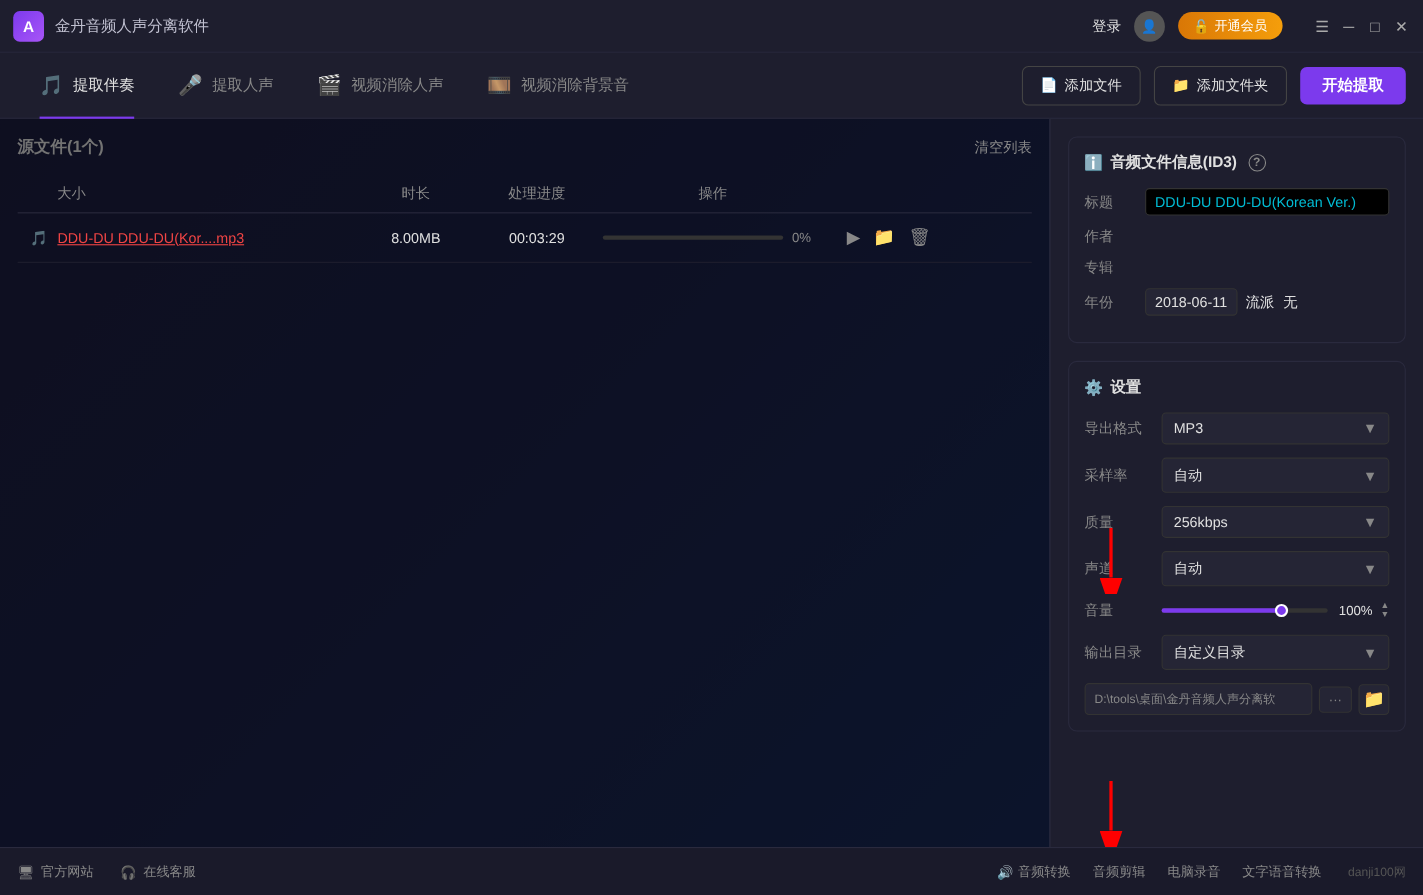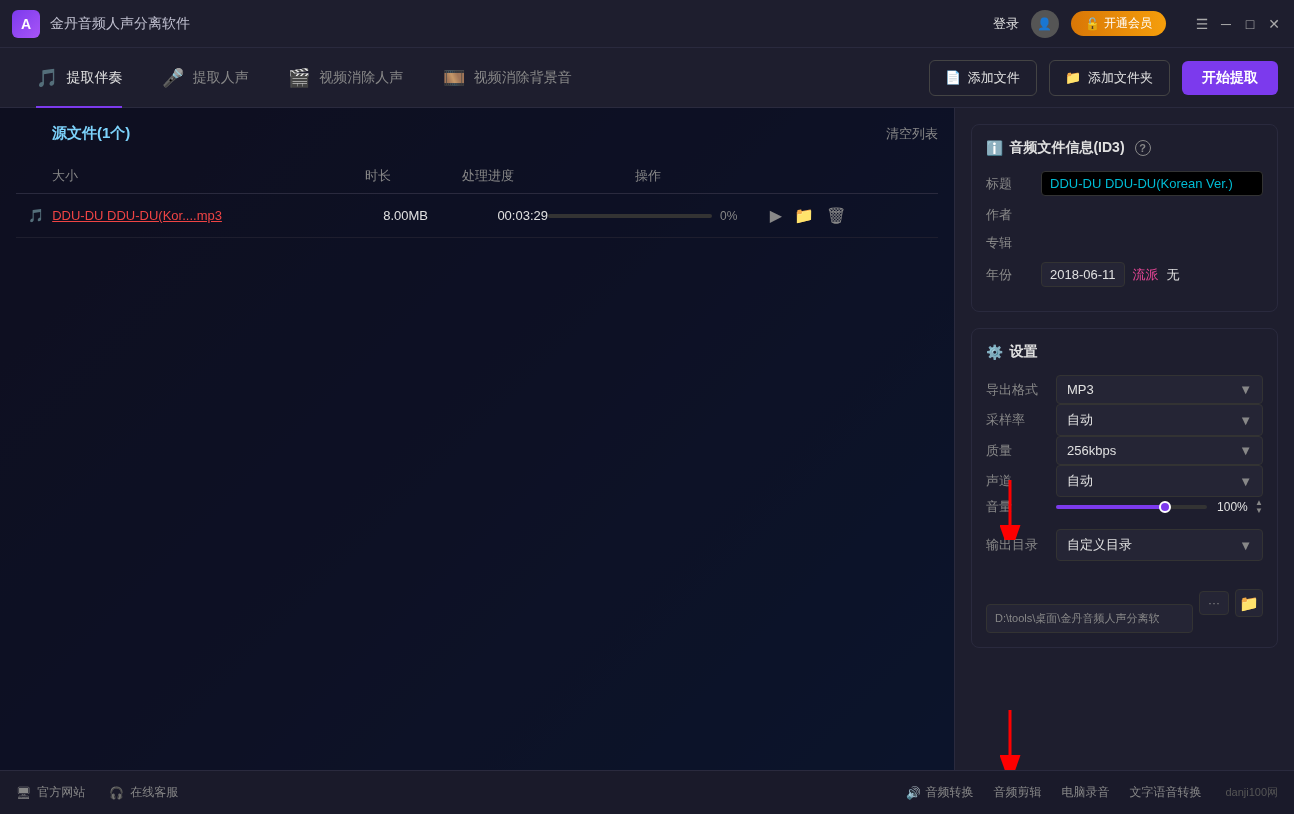--- a/index.html
+++ b/index.html
@@ -199,23 +199,22 @@
       background: rgba(10, 10, 25, 0.7);
     }
     .panel-header {
       display: flex;
       justify-content: space-between;
       align-items: center;
       margin-bottom: 16px;
     }
     .panel-title {
       font-size: 15px;
-      color: #7dd3fc;
+      color: #737373;
       font-weight: bold;
-      margin-left: 36px;
     }
     .clear-btn {
       font-size: 13px;
       color: #888;
       cursor: pointer;
       background: none;
       border: none;
     }
     .table-header {
       display: grid;
@@ -231,21 +230,21 @@
       display: grid;
       grid-template-columns: 300px 100px 120px 200px 120px;
       padding: 12px 12px;
       border-bottom: 1px solid #1e1e2e;
       align-items: center;
       font-size: 13px;
     }
     .file-icon { color: #7c3aed; margin-right: 8px; }
     .file-name-cell { display: flex; align-items: center; }
     .file-name-text { color: #ef4444; text-decoration: underline; }
-    .cell-center { text-align: right; }
+    .cell-center { text-align: center; }
     .progress-cell {
       display: flex;
       align-items: center;
       gap: 8px;
     }
     .progress-bar-bg {
       flex: 1;
       height: 4px;
       background: #333;
       border-radius: 2px;
@@ -322,31 +321,32 @@
     }
     .year-value {
       font-size: 13px;
       color: #e0e0e0;
       background: #252535;
       border: 1px solid #333;
       border-radius: 4px;
       padding: 4px 8px;
       text-align: center;
     }
-    .genre-label { font-size: 13px; color: #ec4899; text-align: right; }
+    .genre-label { font-size: 13px; color: #e5e5e5; text-align: right; }
     .genre-value { font-size: 13px; color: #e0e0e0; }
 
     .settings-section {
       border: 1px solid #2a2a3e;
       border-radius: 8px;
       padding: 14px;
     }
     .setting-row {
       display: flex;
       align-items: center;
+      margin-bottom: 12px;
     }
     .setting-label {
       width: 70px;
       font-size: 13px;
       color: #888;
       flex-shrink: 0;
     }
     .setting-select {
       flex: 1;
       background: #252535;
@@ -427,21 +427,20 @@
       flex: 1;
       background: #252535;
       border: 1px solid #333;
       border-radius: 4px;
       padding: 6px 8px;
       font-size: 11px;
       color: #888;
       overflow: hidden;
       text-overflow: ellipsis;
       white-space: nowrap;
-      margin-top: 31px;
     }
     .path-more-btn {
       padding: 4px 8px;
       background: #252535;
       border: 1px solid #333;
       border-radius: 4px;
       color: #888;
       cursor: pointer;
       font-size: 12px;
     }

